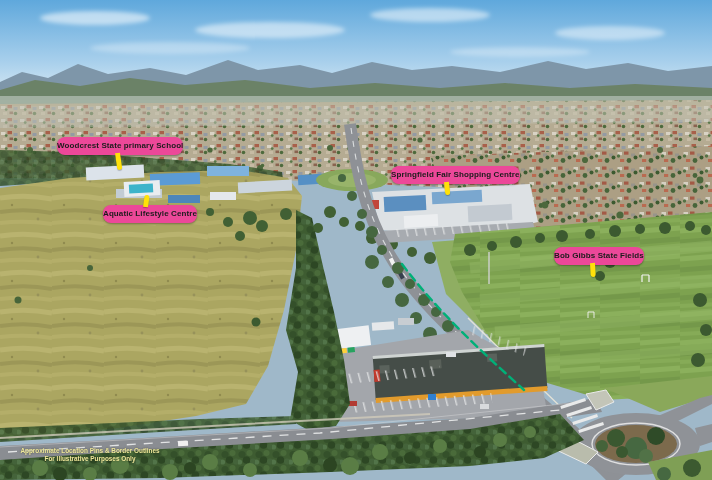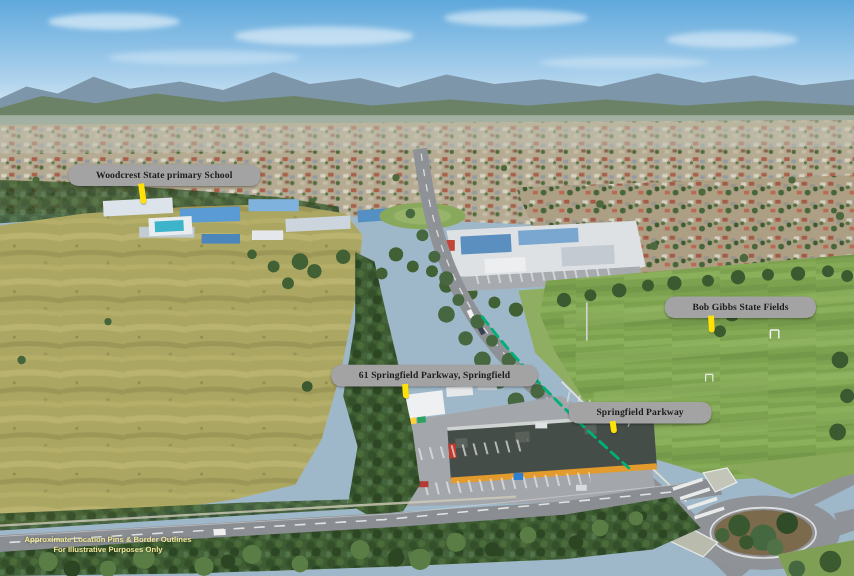--- a/index.html
+++ b/index.html
@@ -2,25 +2,24 @@
 <html><head>
 <meta charset="utf-8">
 <style>
   body { margin:0; background:#222; }
   .stage {
     position:relative; width:712px; height:480px; overflow:hidden;
     font-family:"Liberation Sans", sans-serif; background:#9fb8c9;
   }
   svg.scene { position:absolute; inset:0; display:block; }
   .callout {
-    position:absolute; background:#a3a3a3; color:#1c1c1c;
-    font-size:8px; font-weight:bold; line-height:1; padding:5px 23px;
+    position:absolute; background:#ec4899; color:#1c1c1c;
+    font-size:8px; font-weight:bold; line-height:1; padding:5px 0;
     border-radius:8px; white-space:nowrap; z-index:5; letter-spacing:.1px;
     box-shadow:0 1px 2px rgba(0,0,0,.35);
-    font-family:Liberation Serif, serif;
   }
   .stem {
     position:absolute; top:100%; width:5px; margin-top:-2px;
     background:#ffe10a; border-radius:0 0 2.5px 2.5px;
     transform-origin:50% 0; box-shadow:0 1px 1px rgba(0,0,0,.25);
   }
   .stem-up {
     top:auto; bottom:100%; margin-top:0; margin-bottom:-2px;
     border-radius:2.5px 2.5px 0 0; transform-origin:50% 100%;
   }
@@ -361,36 +360,36 @@
           <circle cx="480" cy="452" r="6"></circle>
     </g>
   </g>
 </svg>
 
 <div class="callout" style="left:57px;top:137px">
   <span>Woodcrest State primary School</span>
   <span class="stem" style="left:58px;height:17px;transform:rotate(-8deg)"></span>
 </div>
 
-
+<div class="callout" style="left:103px;top:205px">
+  <span>Aquatic Lifestyle Centre</span>
+  <span class="stem stem-up" style="left:40px;height:12px;transform:rotate(8deg)"></span>
+</div>
+
+<div class="callout" style="left:391px;top:166px">
+  <span>Springfield Fair Shopping Centre</span>
+  <span class="stem" style="left:53px;height:13px;transform:rotate(-6deg)"></span>
+</div>
 
 <div class="callout" style="left:554px;top:247px">
   <span>Bob Gibbs State Fields</span>
   <span class="stem" style="left:36px;height:14px;transform:rotate(-3deg)"></span>
 </div>
 
-<div class="callout" style="left:276px;top:304px">
-  <span>61 Springfield Parkway, Springfield</span>
-  <span class="stem" style="left:59px;height:12px;transform:rotate(-5deg)"></span>
-</div>
-
-<div class="callout" style="left:474px;top:335px">
-  <span>Springfield Parkway</span>
-  <span class="stem" style="left:34px;height:10px;transform:rotate(-8deg)"></span>
-</div>
+
 
 
 <div class="disclaimer">
   <span>Approximate Location Pins &amp; Border Outlines</span>
   <span>For Illustrative Purposes Only</span>
 </div>
 
 </div>
 
 </body></html>

